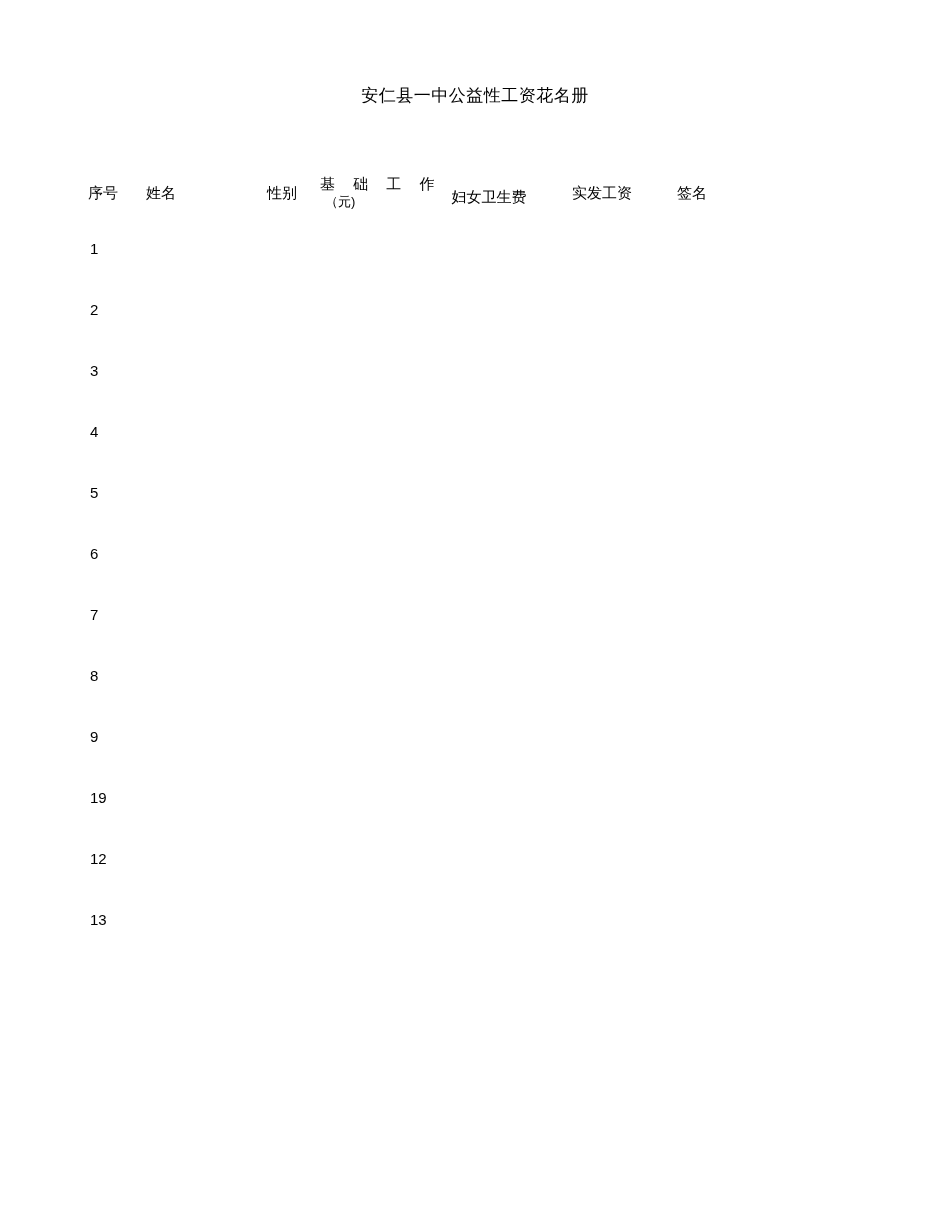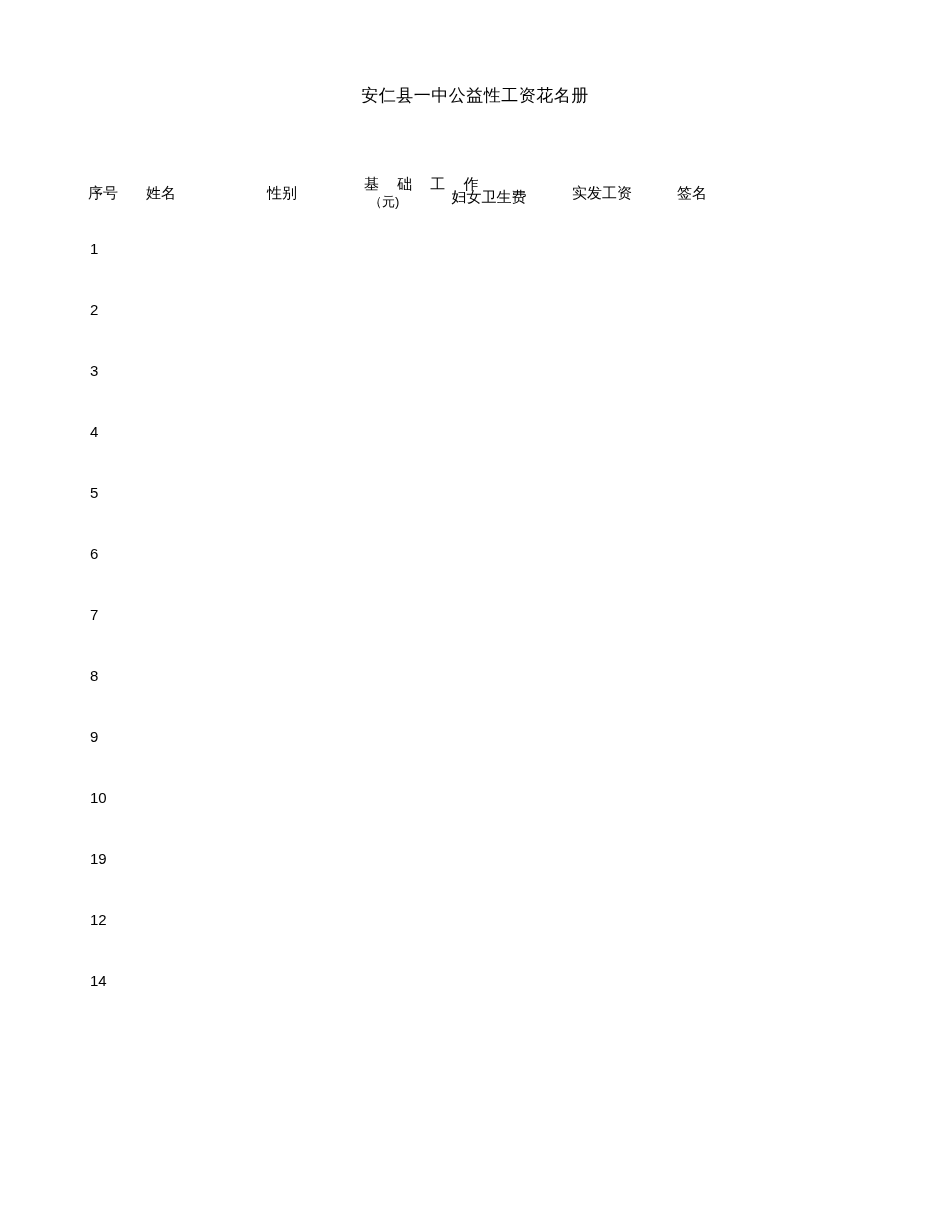--- a/index.html
+++ b/index.html
@@ -44,21 +44,21 @@
   }
   .hcell {
     position: absolute;
     font-size: 15px;
     color: #000;
     line-height: 18px;
   }
   .h-seq   { left: 0px;   top: 14px; width: 44px; text-align: left; }
   .h-name  { left: 58px;  top: 14px; width: 80px; text-align: left; }
   .h-sex   { left: 164px; top: 14px; width: 60px; text-align: center; }
-  .h-base  { left: 232px; top: 5px;  width: 120px; text-align: left; margin-left: 44px; }
+  .h-base  { left: 232px; top: 5px;  width: 120px; text-align: left; }
   .h-base .l1 {
     display: block;
     letter-spacing: 7px;
     white-space: nowrap;
   }
   .h-base .l2 {
     display: block;
     font-size: 13px;
     letter-spacing: 0px;
     padding-left: 5px;
@@ -204,29 +204,20 @@
       <div class="row">
         <div class="seq">9</div>
         <div class="cell c-name"></div>
         <div class="cell c-sex"></div>
         <div class="cell c-base"></div>
         <div class="cell c-fem"></div>
         <div class="cell c-pay"></div>
         <div class="cell c-sign"></div>
       </div>
 
-      <div class="row">
-        <div class="seq">10</div>
-        <div class="cell c-name"></div>
-        <div class="cell c-sex"></div>
-        <div class="cell c-base"></div>
-        <div class="cell c-fem"></div>
-        <div class="cell c-pay"></div>
-        <div class="cell c-sign"></div>
-      </div>
 
       <div class="row">
         <div class="seq">19</div>
         <div class="cell c-name"></div>
         <div class="cell c-sex"></div>
         <div class="cell c-base"></div>
         <div class="cell c-fem"></div>
         <div class="cell c-pay"></div>
         <div class="cell c-sign"></div>
       </div>
@@ -234,27 +225,27 @@
       <div class="row">
         <div class="seq">12</div>
         <div class="cell c-name"></div>
         <div class="cell c-sex"></div>
         <div class="cell c-base"></div>
         <div class="cell c-fem"></div>
         <div class="cell c-pay"></div>
         <div class="cell c-sign"></div>
       </div>
 
-
-      <div class="row">
-        <div class="seq">14</div>
-        <div class="cell c-name"></div>
-        <div class="cell c-sex"></div>
-        <div class="cell c-base"></div>
-        <div class="cell c-fem"></div>
-        <div class="cell c-pay"></div>
-        <div class="cell c-sign"></div>
-      </div>
+      <div class="row">
+        <div class="seq">13</div>
+        <div class="cell c-name"></div>
+        <div class="cell c-sex"></div>
+        <div class="cell c-base"></div>
+        <div class="cell c-fem"></div>
+        <div class="cell c-pay"></div>
+        <div class="cell c-sign"></div>
+      </div>
+
 
 
     </div>
   </div>
 </div>
 
 </body></html>

